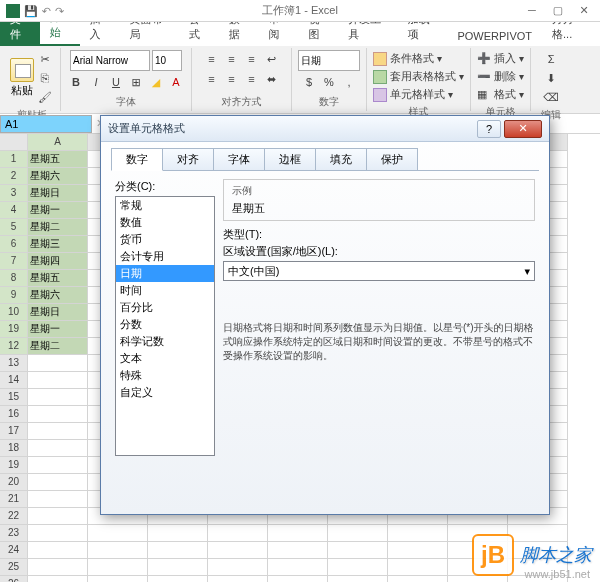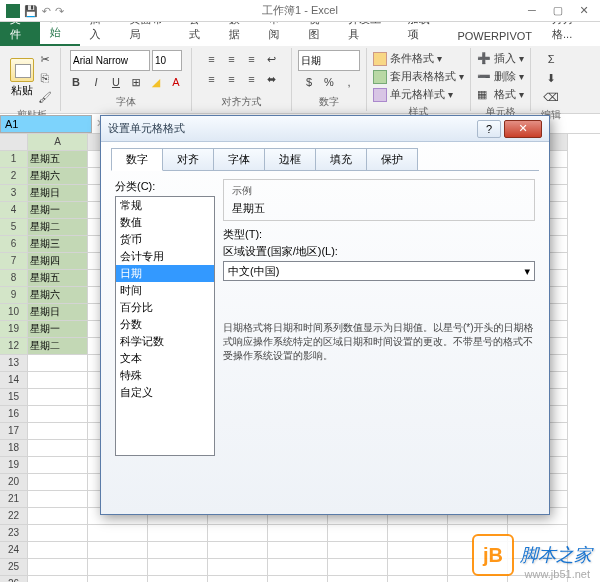--- a/index.html
+++ b/index.html
@@ -60,21 +60,21 @@
 .cat-list div.sel{background:#3399ff;color:#fff;}
 .right-pane{flex:1;}
 .sample-box{border:1px solid #ccc;padding:4px 8px;margin-bottom:6px;font-size:11px;min-height:34px;}
 .sample-lbl{font-size:10px;color:#555;margin-bottom:3px;}
 .type-list{border:1px solid #828790;background:#fff;height:95px;overflow:auto;margin-bottom:6px;}
 .type-list div{padding:0 4px;font-size:11px;cursor:pointer;}
 .type-list div.sel{background:#3399ff;color:#fff;}
 .locale-sel{width:100%;height:20px;border:1px solid #828790;background:#fff;padding:0 4px;font-size:11px;display:flex;align-items:center;justify-content:space-between;}
 .desc{font-size:10px;color:#444;line-height:1.4;margin-top:40px;}
 .watermark{position:absolute;right:8px;bottom:6px;display:flex;align-items:center;gap:6px;opacity:0.9;}
-.wm-logo{width:42px;height:42px;border:2px solid #ff8c00;border-radius:6px;display:flex;align-items:center;justify-content:center;font-weight:bold;color:#ff8c00;font-size:20px;background:#fff;}
+.wm-logo{width:42px;height:42px;border:2px solid #ff8c00;border-radius:6px;display:flex;align-items:center;justify-content:center;font-weight:bold;color:#ff8c00;font-size:24px;background:#fff;}
 .wm-text{font-size:18px;color:#0066cc;font-style:italic;text-shadow:1px 1px 2px rgba(0,0,0,0.2);}
 .wm-url{position:absolute;right:10px;bottom:2px;font-size:11px;color:#aaa;}
 .logo-left{width:14px;height:14px;background:#217346;}
 </style>
 </head>
 <body>
 
 <div class="titlebar">
   <div class="left-icon">
     <span class="logo-left"></span>

